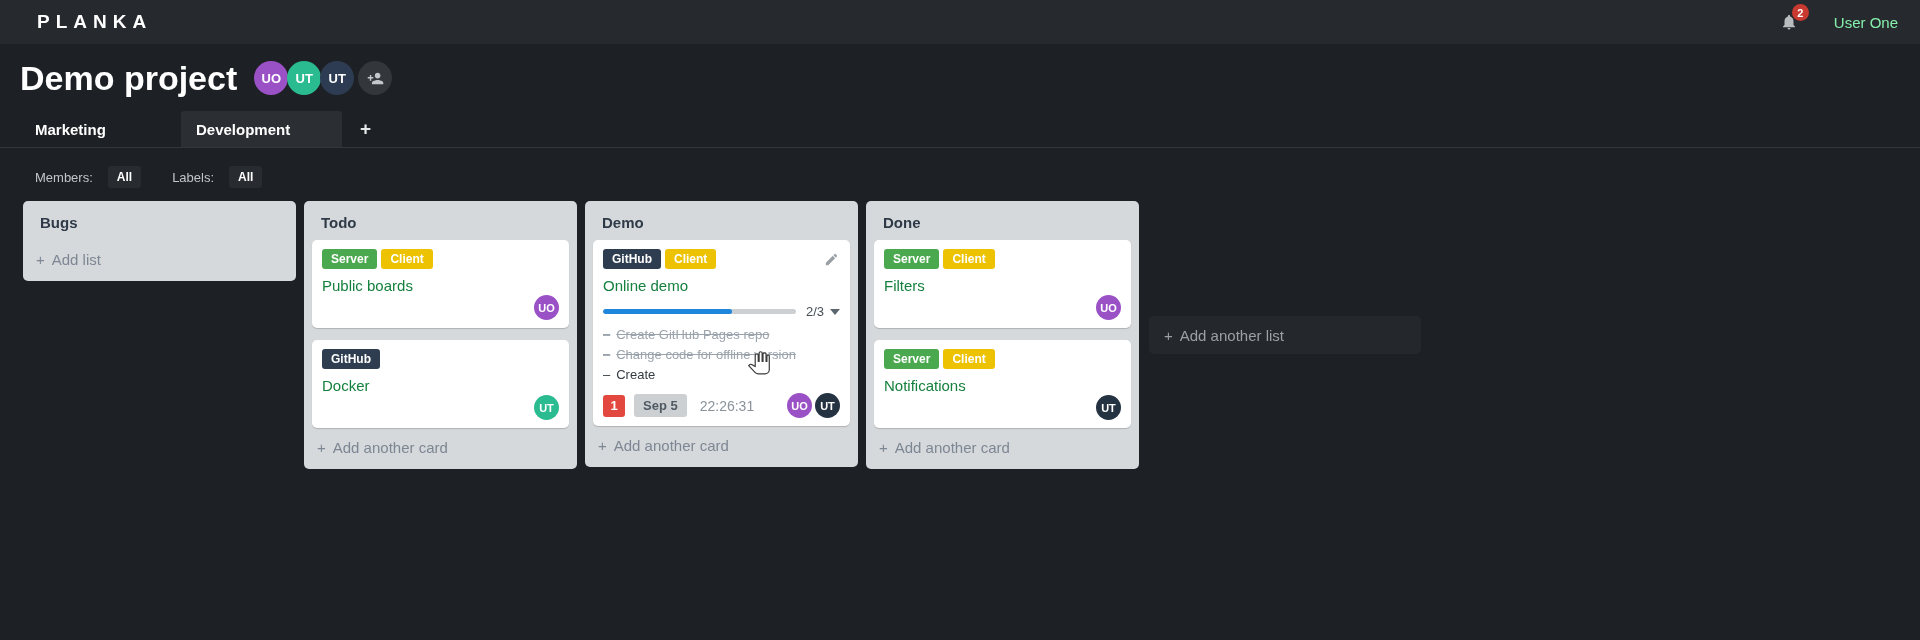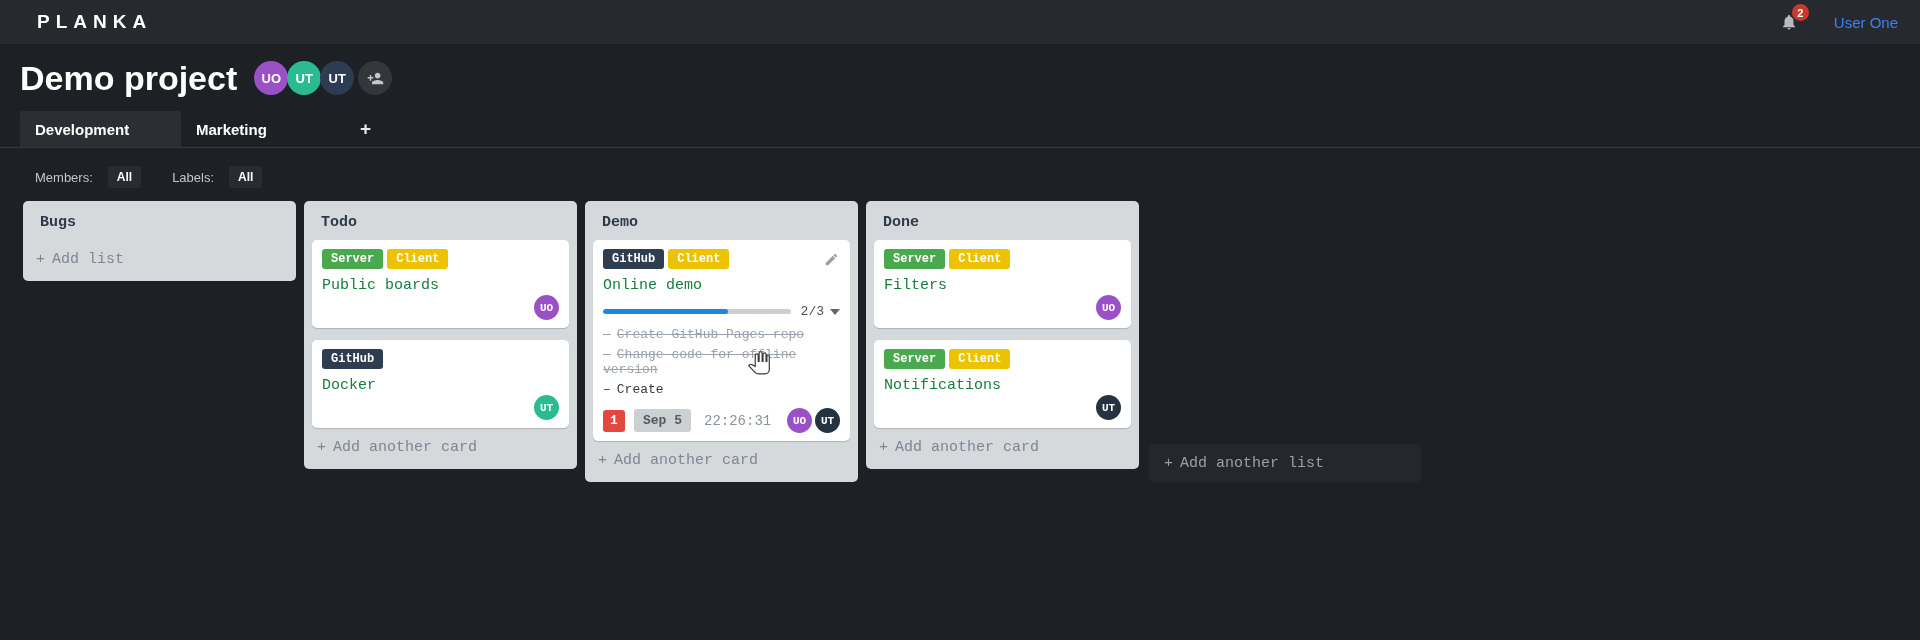--- a/index.html
+++ b/index.html
@@ -21,21 +21,21 @@
   .topbar-spacer { flex:1; }
   .bell-wrap { position:relative; margin-right:36px; cursor:pointer; }
   .bell-wrap svg { display:block; }
   .notif-badge {
     position:absolute; top:-9px; right:-11px;
     min-width:17px; height:17px; border-radius:50%;
     background:#c8392f; color:#fff;
     font-size:11px; font-weight:bold;
     display:flex; align-items:center; justify-content:center;
   }
-  .user-name { font-size:15px; color:#3b82f6; cursor:pointer; }
+  .user-name { font-size:15px; color:#86efac; cursor:pointer; }
 
   
   .project-header { display:flex; align-items:center; padding:13px 20px 0 20px; }
   .project-title { font-size:34px; font-weight:bold; color:#fff; line-height:42px; }
   .avatars { display:flex; margin-left:18px; align-items:center; }
   .avatar-lg {
     width:34px; height:34px; border-radius:50%;
     display:flex; align-items:center; justify-content:center;
     font-size:13px; font-weight:bold; color:#fff;
     margin-left:-1px; cursor:pointer;
@@ -72,22 +72,22 @@
   .filter-value {
     background:#282b30; color:#fff;
     font-size:12px; font-weight:bold;
     padding:4px 9px; border-radius:3px;
     margin-left:15px; cursor:pointer;
   }
   .filter-gap { width:31px; }
 
   
   .board {
-    display:flex; align-items:flex-end;
-    padding:13px 20px 0 23px; gap:8px;font-family:Liberation Mono, monospace;
+    display:flex; align-items:center;
+    padding:13px 20px 0 23px; gap:8px;
   }
   .list {
     width:273px; background:#d6d9dc; border-radius:5px;
     flex:none; color:#2e3a47;
   }
   .list-header {
     padding:13px 17px 9px 17px;
     font-size:15px; font-weight:bold; color:#2e3a47; cursor:pointer;
   }
   .cards { padding:0 8px; display:flex; flex-direction:column; gap:12px; }
@@ -185,22 +185,22 @@
     <span class="add-member-btn">
       <svg width="17" height="17" viewBox="0 0 24 24" fill="#c3c7cb">
         <path d="M15 12c2.21 0 4-1.79 4-4s-1.79-4-4-4-4 1.79-4 4 1.79 4 4 4zm-9-2V7H4v3H1v2h3v3h2v-3h3v-2H6zm9 4c-2.67 0-8 1.34-8 4v2h16v-2c0-2.66-5.33-4-8-4z"></path>
       </svg>
     </span>
   </div>
 </div>
 
 <div class="tabs">
   <span id="tabs-items" style="display:flex">
+      <div class="tab">Marketing</div>
       <div class="tab active">Development</div>
-      <div class="tab">Marketing</div>
     </span>
   <div class="add-tab">+</div>
 </div>
 
 <div class="filterbar">
   <span class="filter-label">Members:</span>
   <span class="filter-value">All</span>
   <span class="filter-gap"></span>
   <span class="filter-label">Labels:</span>
   <span class="filter-value">All</span>

